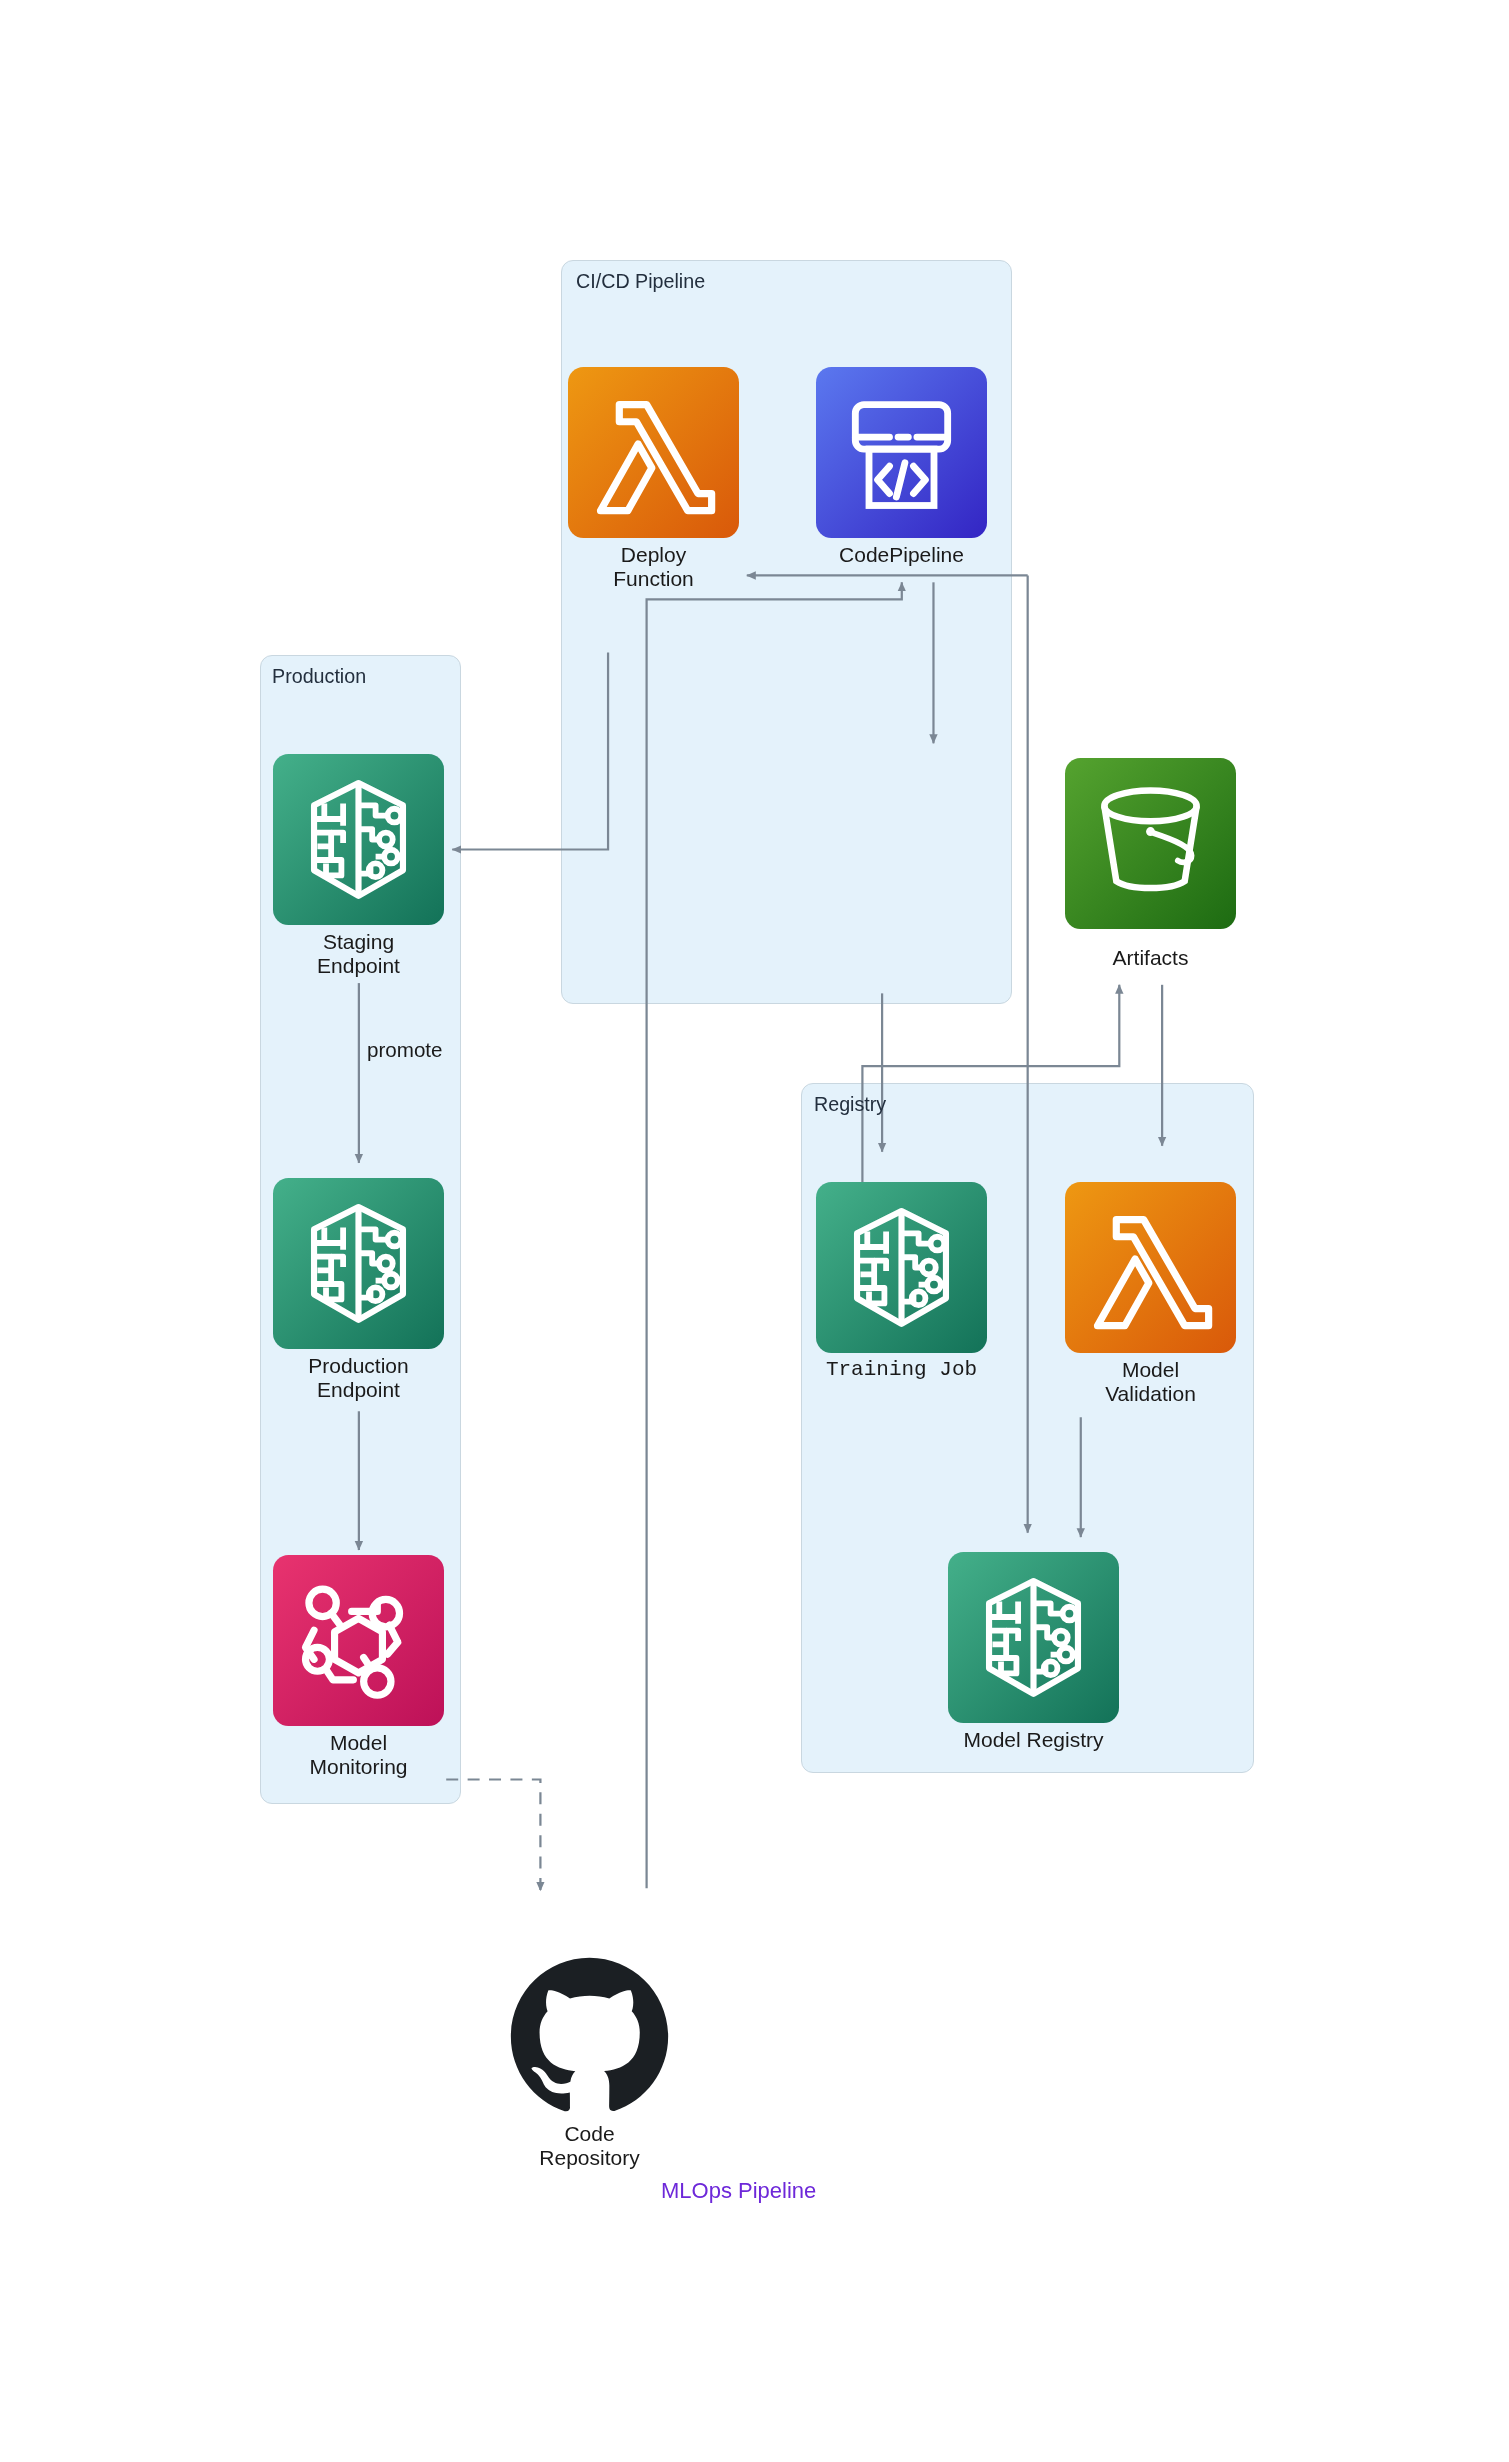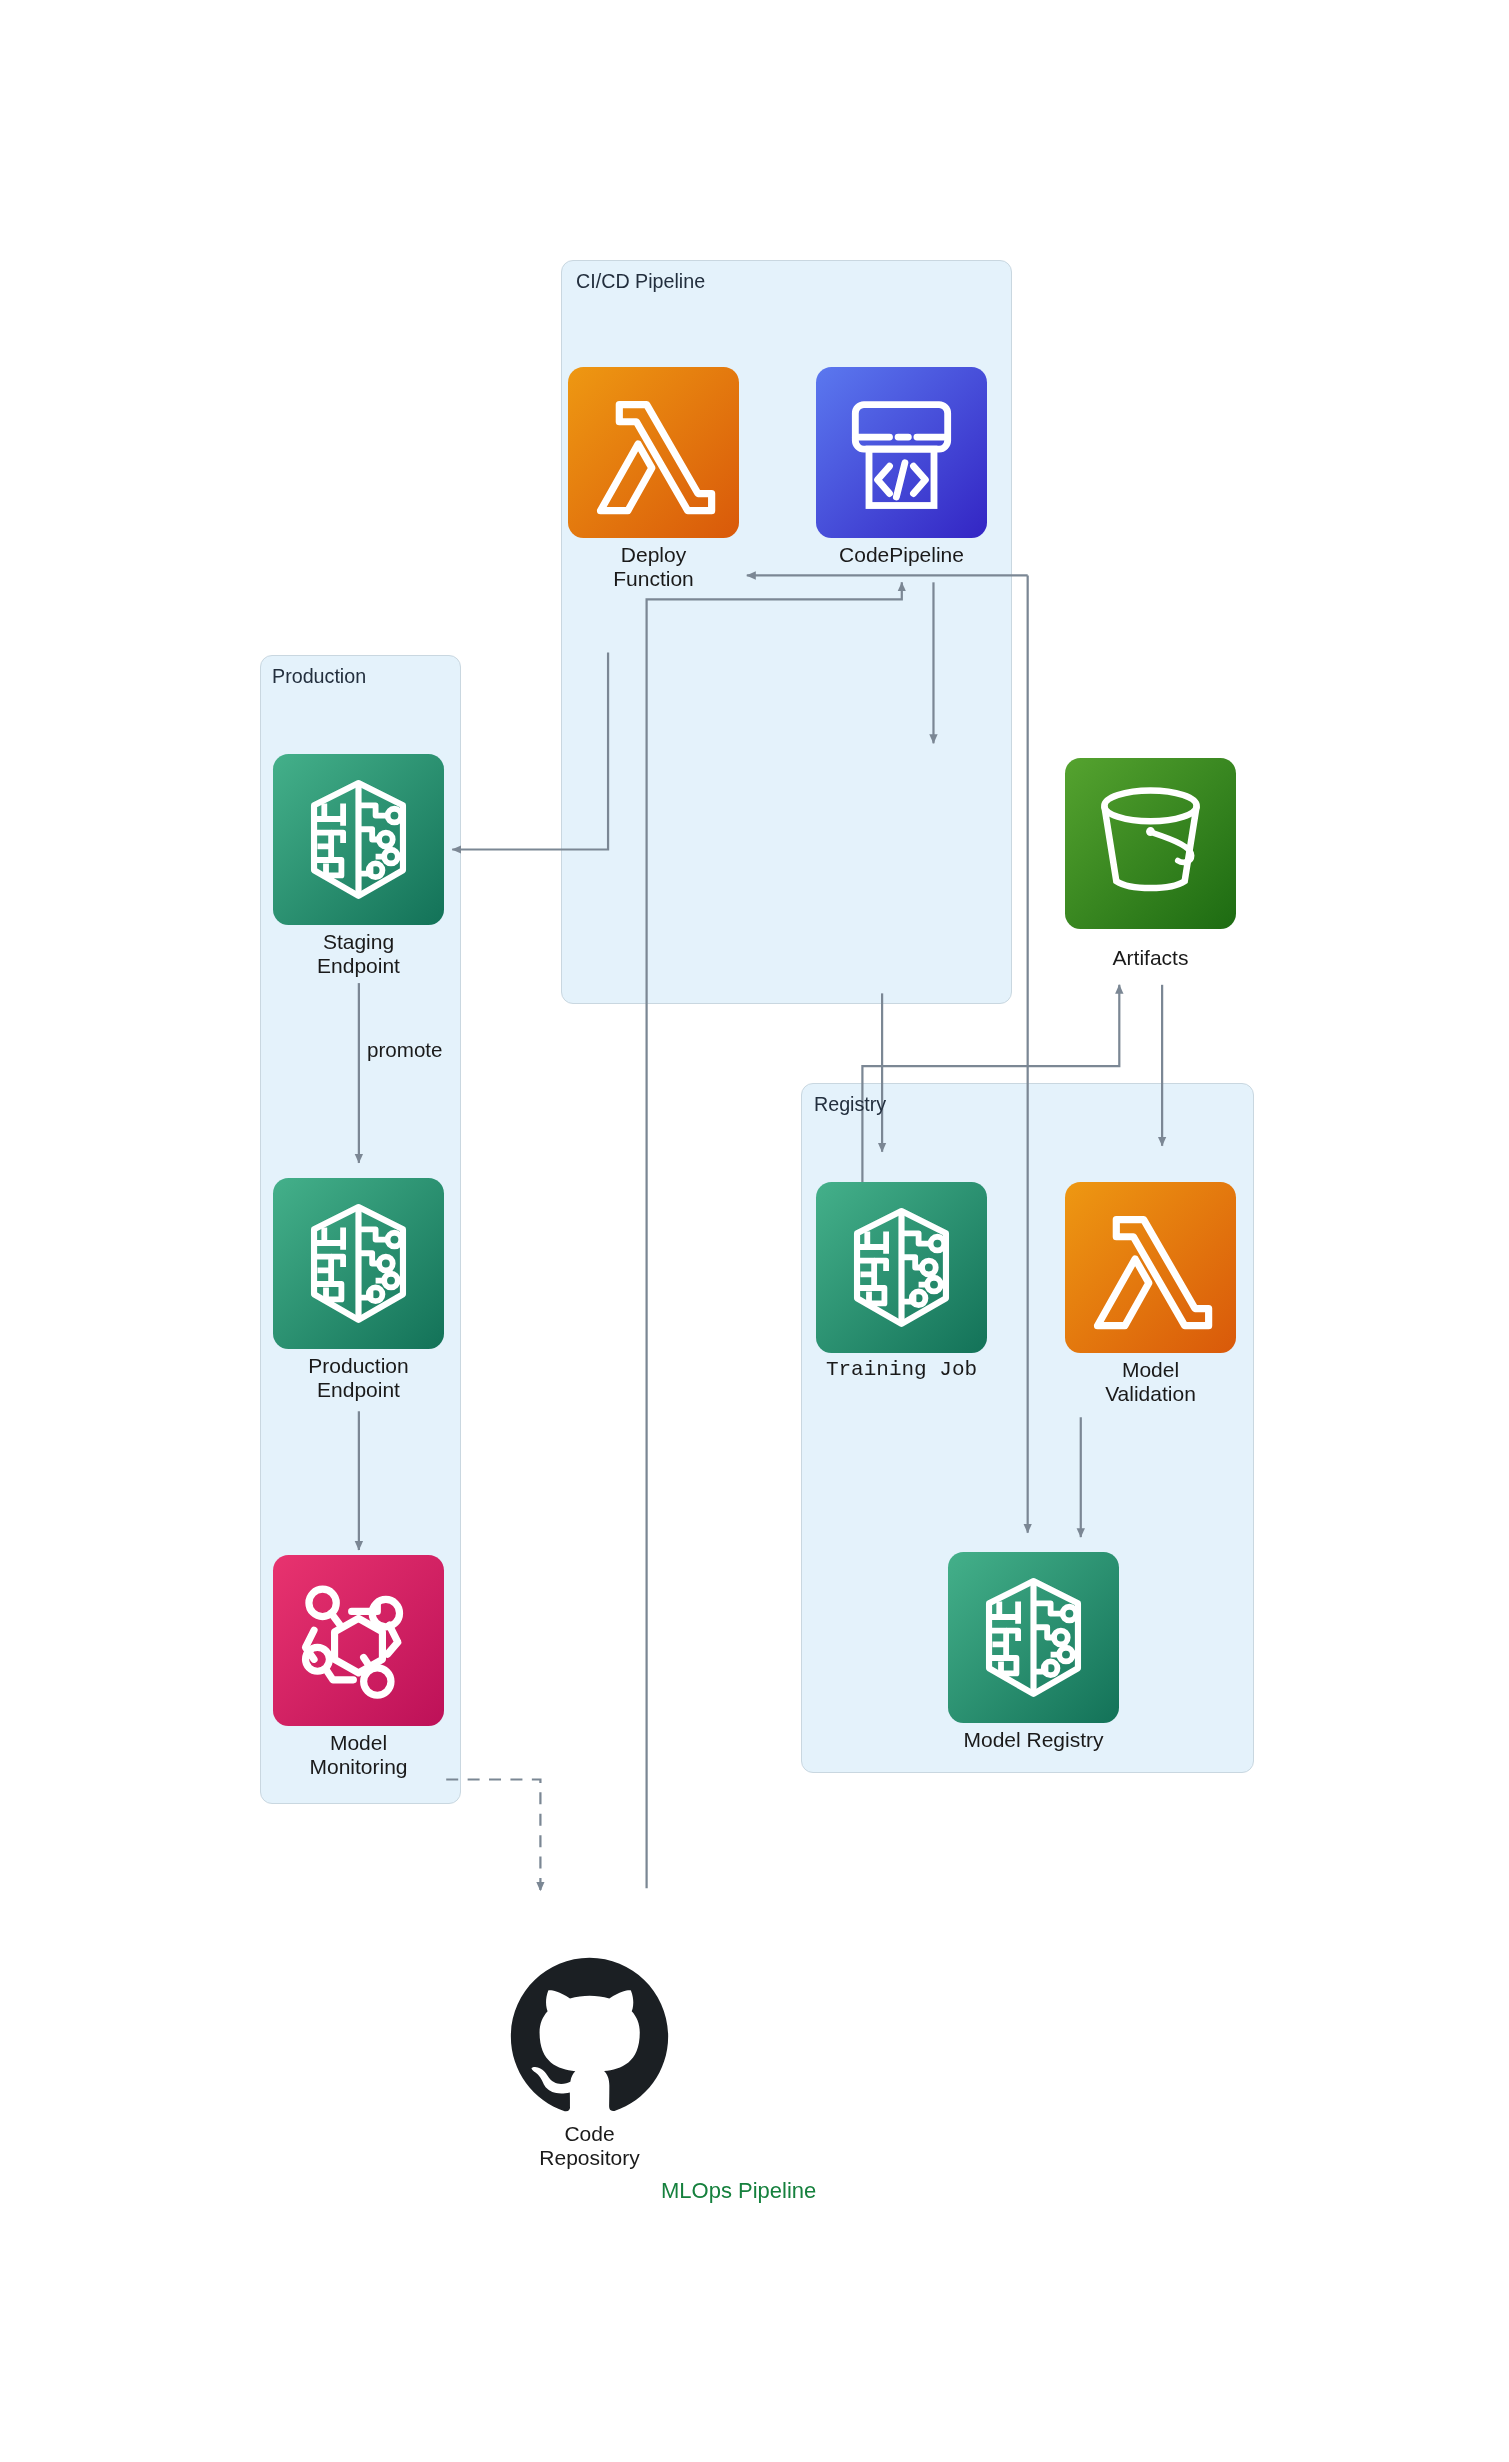--- a/index.html
+++ b/index.html
@@ -10,21 +10,21 @@
   .group{position:absolute;background:#e4f2fb;border:0.9px solid #c9d7e0;border-radius:12px;}
   .group-label{position:absolute;font-size:19.7px;color:#232f3e;white-space:nowrap;}
 
   .node{position:absolute;}
   .node .tile{position:absolute;left:0;top:0;border-radius:15.4px;overflow:hidden;}
   .node .caption{position:absolute;left:50%;transform:translateX(-50%);
                  text-align:center;font-size:21px;color:#1a1a1a;line-height:1.13;white-space:pre;}
 
   .edge-label{position:absolute;font-size:20.6px;color:#1a1a1a;white-space:nowrap;}
 
-  .diagram-title{position:absolute;font-size:22px;color:#15803d;white-space:nowrap;}
+  .diagram-title{position:absolute;font-size:22px;color:#6d28d9;white-space:nowrap;}
 
   svg.wires{position:absolute;left:0;top:0;width:1509px;height:2462px;pointer-events:none;}
 </style>
 </head>
 <body>
 
 <div id="canvas">
 
   <div class="group" style="left:561px;top:260px;width:449px;height:742px;"></div>
   <div class="group" style="left:260px;top:655px;width:199px;height:1147px;"></div>

